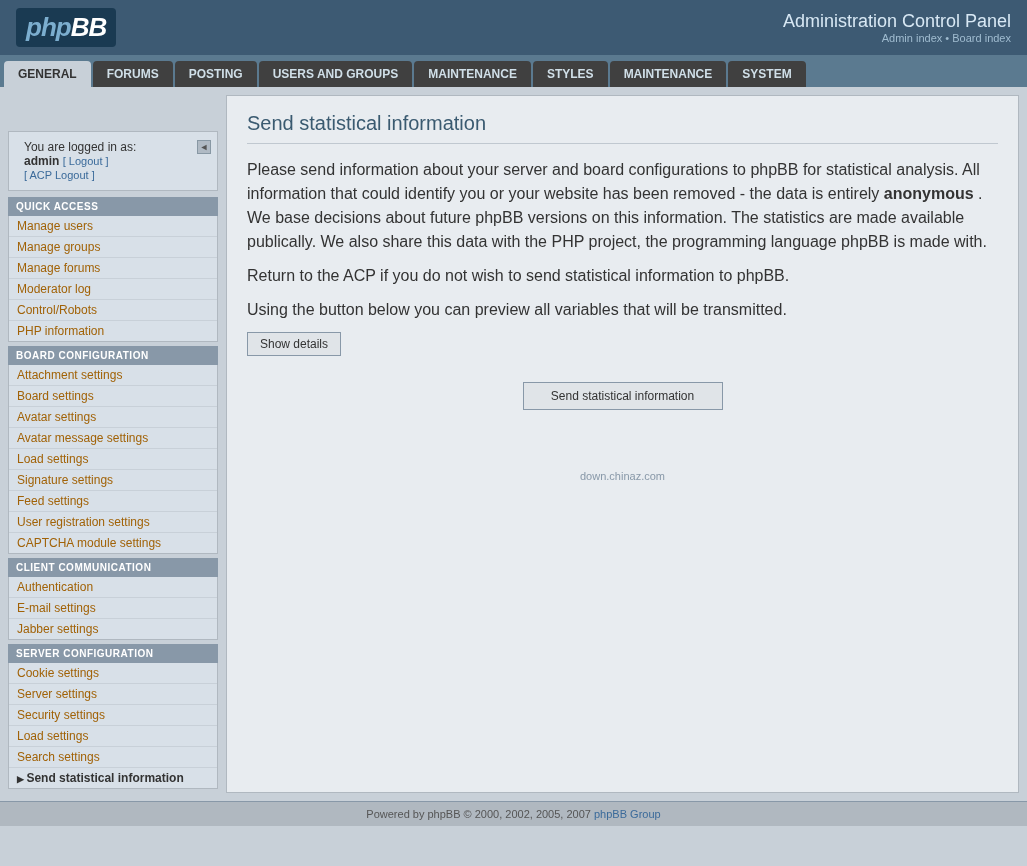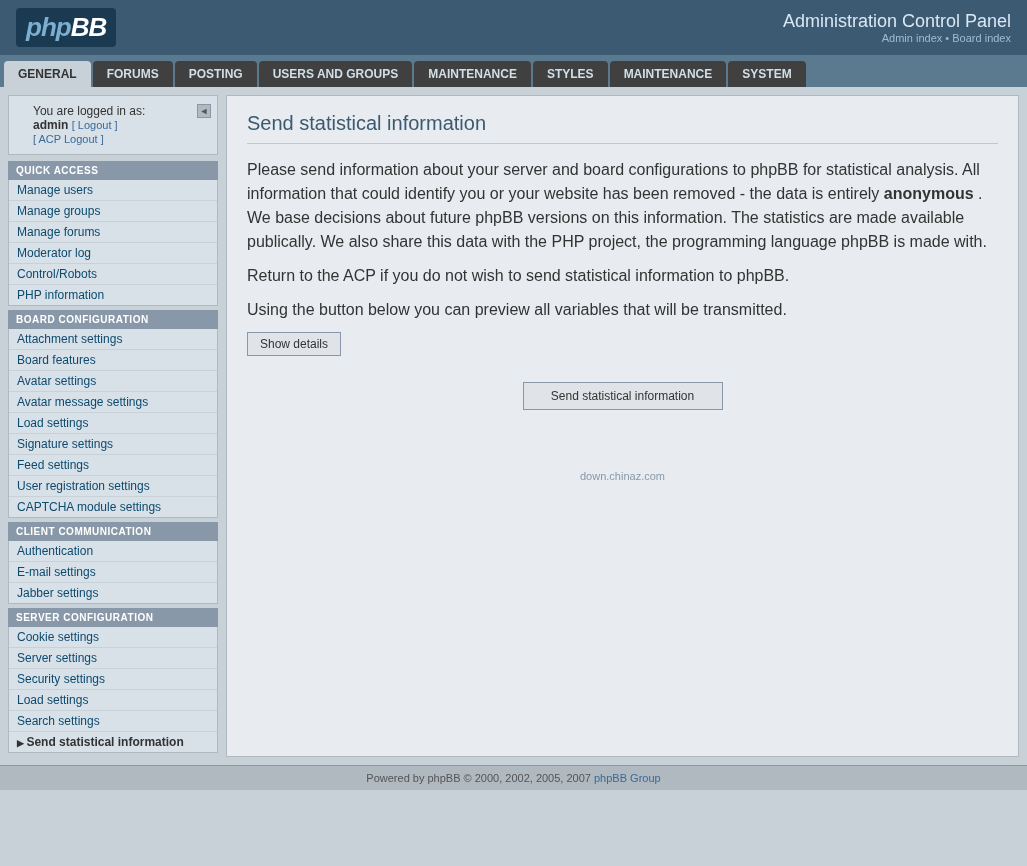--- a/index.html
+++ b/index.html
@@ -85,24 +85,25 @@
     }
 
     
     #sidebar {
       width: 210px;
       flex-shrink: 0;
     }
     #user-info {
       background: #d8e0e8;
       border: 1px solid #b0b8c0;
-      padding: 8px 24px;
+      padding: 8px 15px;
       margin-bottom: 6px;
       font-size: 12px;
       position: relative;
+      margin-top: 36px;
     }
     #user-info .username { font-weight: bold; }
     #user-info a { color: #3a6a9a; text-decoration: none; font-size: 11px; }
 
     .sidebar-section {
       margin-bottom: 4px;
     }
     .sidebar-section-title {
       background: #8898a8;
       color: #fff;
@@ -113,21 +114,21 @@
       letter-spacing: 0.5px;
     }
     .sidebar-links {
       background: #d8e0e8;
       border: 1px solid #b0b8c0;
       border-top: none;
     }
     .sidebar-link {
       display: block;
       padding: 3px 8px;
-      color: #0c4a6e;
+      color: #a16207;
       text-decoration: none;
       font-size: 12px;
       border-bottom: 1px solid #c8d0d8;
     }
     .sidebar-link:last-child { border-bottom: none; }
     .sidebar-link.active {
       color: #333;
       font-weight: bold;
     }
     .sidebar-link.active::before { content: '▶ '; font-size: 9px; }
@@ -257,21 +258,21 @@
           <a class="sidebar-link">Moderator log</a>
           <a class="sidebar-link">Control/Robots</a>
           <a class="sidebar-link">PHP information</a>
         </div>
       </div>
 
       <div class="sidebar-section">
         <div class="sidebar-section-title">BOARD CONFIGURATION</div>
         <div class="sidebar-links">
           <a class="sidebar-link">Attachment settings</a>
-          <a class="sidebar-link">Board features</a>
+          <a class="sidebar-link">Board settings</a>
           <a class="sidebar-link">Avatar settings</a>
           <a class="sidebar-link">Avatar message settings</a>
           <a class="sidebar-link">Load settings</a>
           <a class="sidebar-link">Signature settings</a>
           <a class="sidebar-link">Feed settings</a>
           <a class="sidebar-link">User registration settings</a>
           <a class="sidebar-link">CAPTCHA module settings</a>
         </div>
       </div>
 

